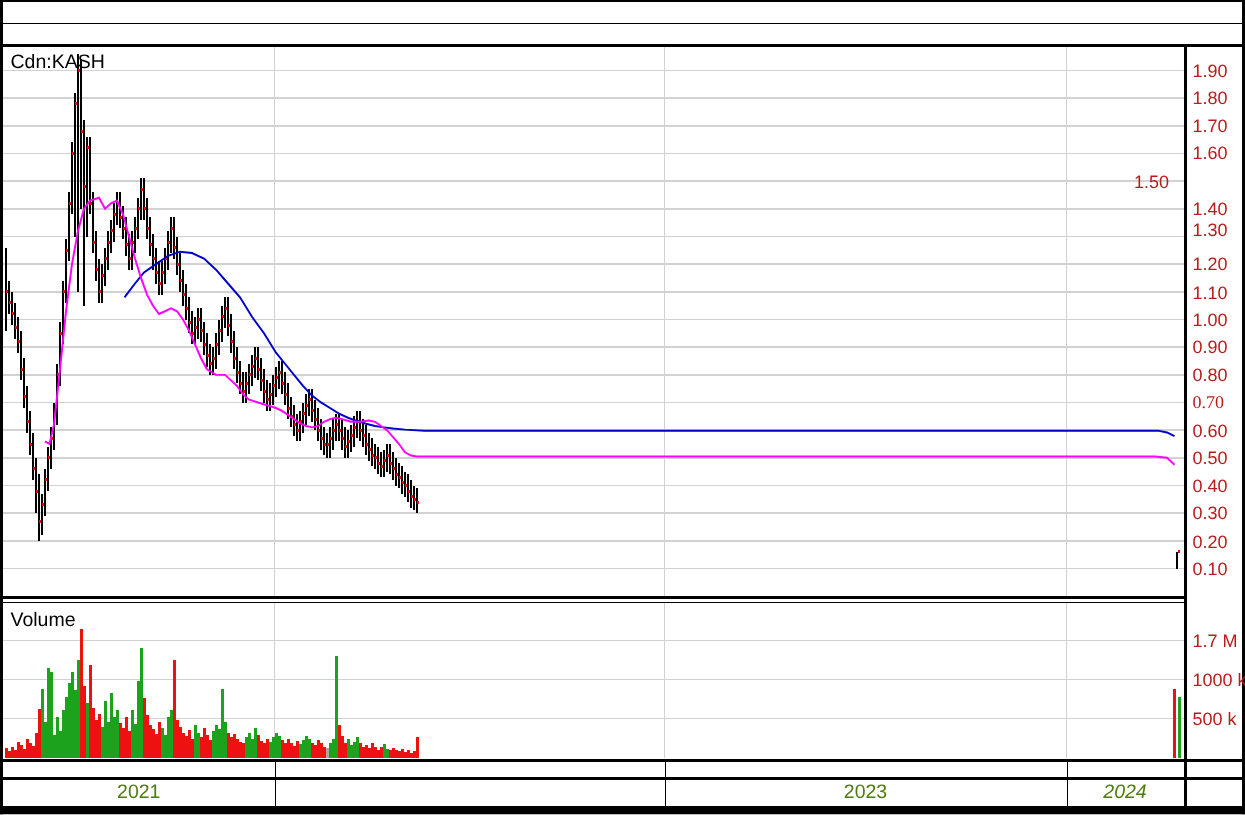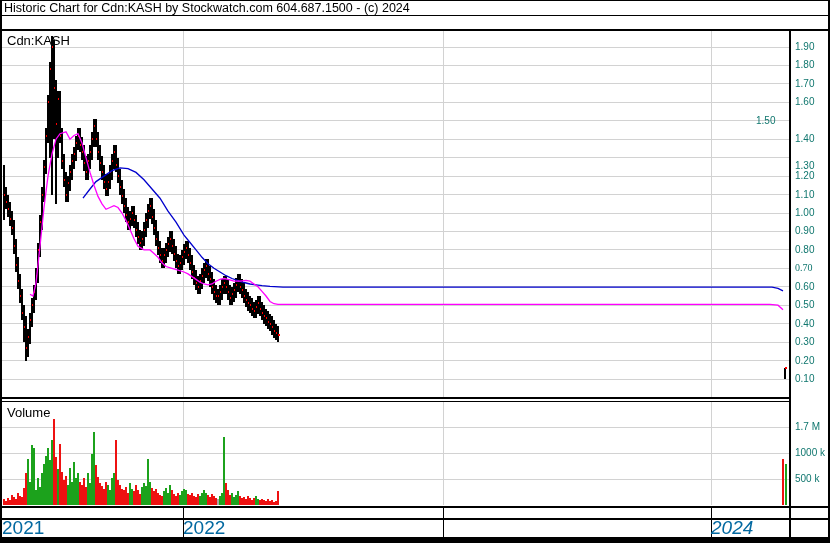--- a/index.html
+++ b/index.html
@@ -4,32 +4,31 @@
 <style>
   html,body{margin:0;padding:0;background:#fff;}
   .screen{position:relative;width:830px;height:543px;background:#ffffff;
           font-family:"Liberation Sans",sans-serif;overflow:hidden;}
   .titleline{position:absolute;left:4px;height:14px;line-height:14px;
              font-size:12.5px;white-space:pre;color:#000;}
   #title1{top:1px;}
   #title2{top:16px;color:#000080;}
   #chart-svg{position:absolute;left:0;top:0;}
   #labels{position:absolute;left:0;top:0;width:664px;height:543px;pointer-events:none;}
-  .tick{position:absolute;font-size:10px;color:#0f766e;height:14px;line-height:14px;white-space:pre;}
+  .tick{position:absolute;font-size:12px;color:#b91c1c;height:14px;line-height:14px;white-space:pre;}
   .panel-label{position:absolute;font-size:13px;color:#000;height:15px;line-height:15px;}
   #symbol-label{left:7px;top:33px;}
   #volume-label{left:7px;top:405px;text-align:right;}
   .year-label{position:absolute;top:520px;height:16px;line-height:16px;
-              font-size:19px;color:#0369a1;text-align:left;}
+              font-size:13px;color:#4d7c0f;text-align:center;}
 </style>
 </head>
 <body>
 
 <div class="screen">
-  <div id="title1" class="titleline">Historic Chart for Cdn:KASH by Stockwatch.com 604.687.1500 - (c) 2024</div>
 
   <svg id="chart-svg" width="830" height="543">
       <line x1="2" x2="789" y1="47.00080000000003" y2="47.00080000000003" stroke="#d2d2d2" stroke-width="1" shape-rendering="crispEdges"></line>
       <line x1="2" x2="789" y1="65.4452" y2="65.4452" stroke="#d2d2d2" stroke-width="1" shape-rendering="crispEdges"></line>
       <line x1="2" x2="789" y1="83.88960000000003" y2="83.88960000000003" stroke="#d2d2d2" stroke-width="1" shape-rendering="crispEdges"></line>
       <line x1="2" x2="789" y1="102.334" y2="102.334" stroke="#d2d2d2" stroke-width="1" shape-rendering="crispEdges"></line>
       <line x1="2" x2="789" y1="120.77840000000003" y2="120.77840000000003" stroke="#d2d2d2" stroke-width="1" shape-rendering="crispEdges"></line>
       <line x1="2" x2="789" y1="139.22280000000003" y2="139.22280000000003" stroke="#d2d2d2" stroke-width="1" shape-rendering="crispEdges"></line>
       <line x1="2" x2="789" y1="157.6672" y2="157.6672" stroke="#d2d2d2" stroke-width="1" shape-rendering="crispEdges"></line>
       <line x1="2" x2="789" y1="176.11160000000004" y2="176.11160000000004" stroke="#d2d2d2" stroke-width="1" shape-rendering="crispEdges"></line>
@@ -491,33 +490,33 @@
 
   <div id="labels">
     <div id="symbol-label" class="panel-label">Cdn:KASH</div>
     <div id="volume-label" class="panel-label">Volume</div>
   <div class="tick" style="left: 795px; top: 40.0008px;">1.90</div>
       <div class="tick" style="left: 795px; top: 58.4452px;">1.80</div>
       <div class="tick" style="left: 795px; top: 76.8896px;">1.70</div>
       <div class="tick" style="left: 795px; top: 95.334px;">1.60</div>
       <div class="tick" style="left: 756px; top: 113.778px;">1.50</div>
       <div class="tick" style="left: 795px; top: 132.223px;">1.40</div>
-      <div class="tick" style="left: 795px; top: 159px;">1.30</div>
+      <div class="tick" style="left: 795px; top: 146px;">1.30</div>
       <div class="tick" style="left: 795px; top: 169.112px;">1.20</div>
       <div class="tick" style="left: 795px; top: 187.556px;">1.10</div>
       <div class="tick" style="left: 795px; top: 206px;">1.00</div>
       <div class="tick" style="left: 795px; top: 224.445px;">0.90</div>
       <div class="tick" style="left: 795px; top: 242.889px;">0.80</div>
       <div class="tick" style="left: 795px; top: 261.334px; font-family: Liberation Serif, serif;">0.70</div>
       <div class="tick" style="left: 795px; top: 279.778px;">0.60</div>
       <div class="tick" style="left: 795px; top: 298.222px;">0.50</div>
       <div class="tick" style="left: 795px; top: 316.667px;">0.40</div>
       <div class="tick" style="left: 795px; top: 335.111px;">0.30</div>
       <div class="tick" style="left: 795px; top: 353.556px;">0.20</div>
       <div class="tick" style="left: 795px; top: 372px;">0.10</div>
       <div class="tick" style="left: 795px; top: 420px;">1.7 M</div>
       <div class="tick" style="left: 795px; top: 446px;">1000 k</div>
       <div class="tick" style="left: 795px; top: 472px;">500 k</div>
       <div class="year-label" style="left: 2px; width: 181px;">2021</div>
-      <div class="year-label" style="left: 183px; width: 260px;">2022</div>
+      <div class="year-label" style="left: 443px; width: 268px;">2023</div>
       <div class="year-label" style="left: 711px; width: 78px; font-style: italic;">2024</div>
     </div>
 </div>
 
 </body></html>

